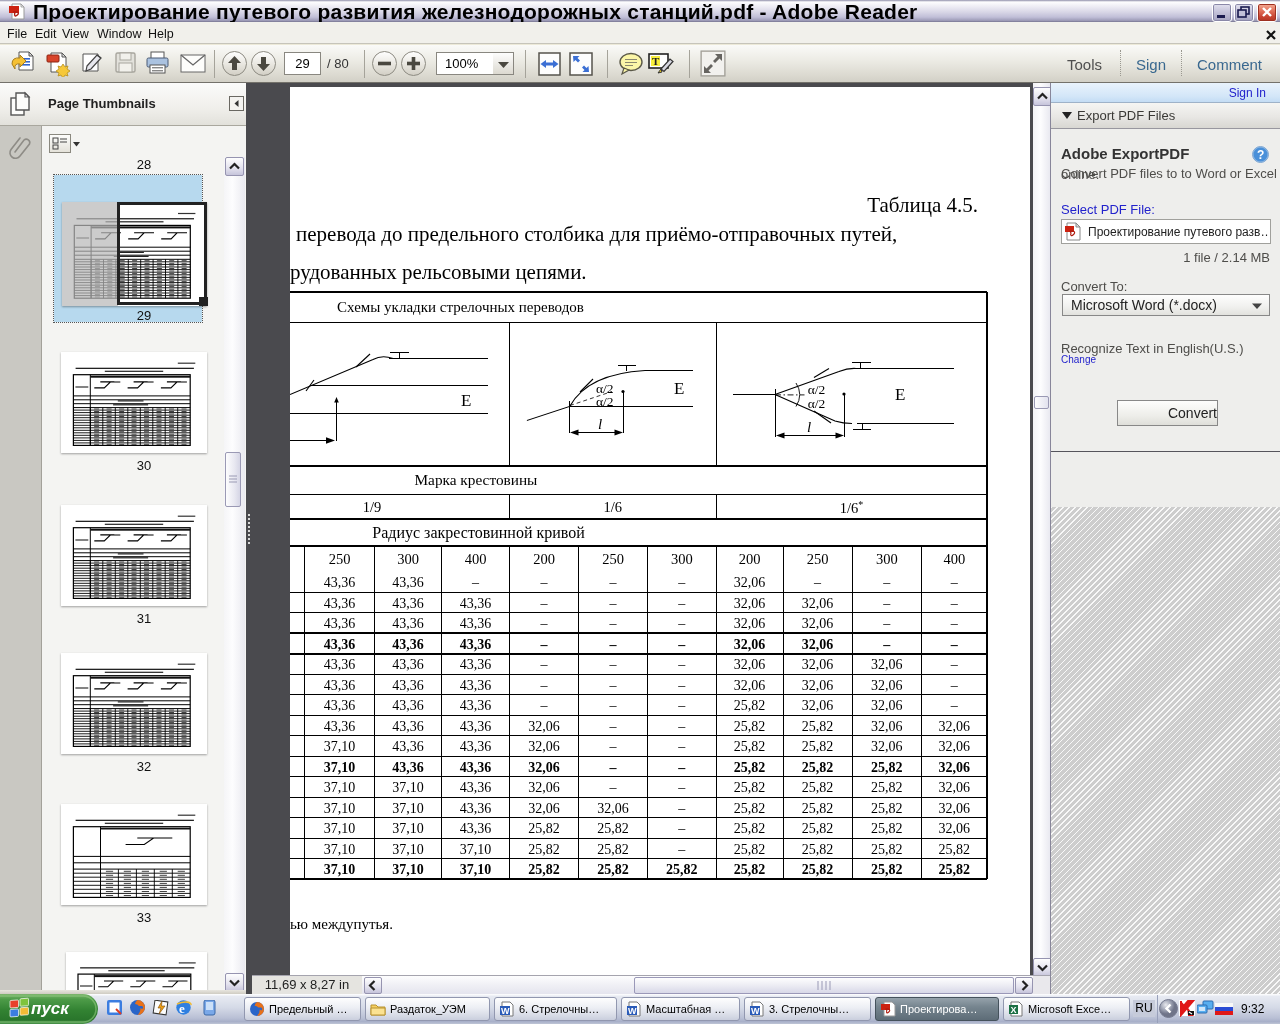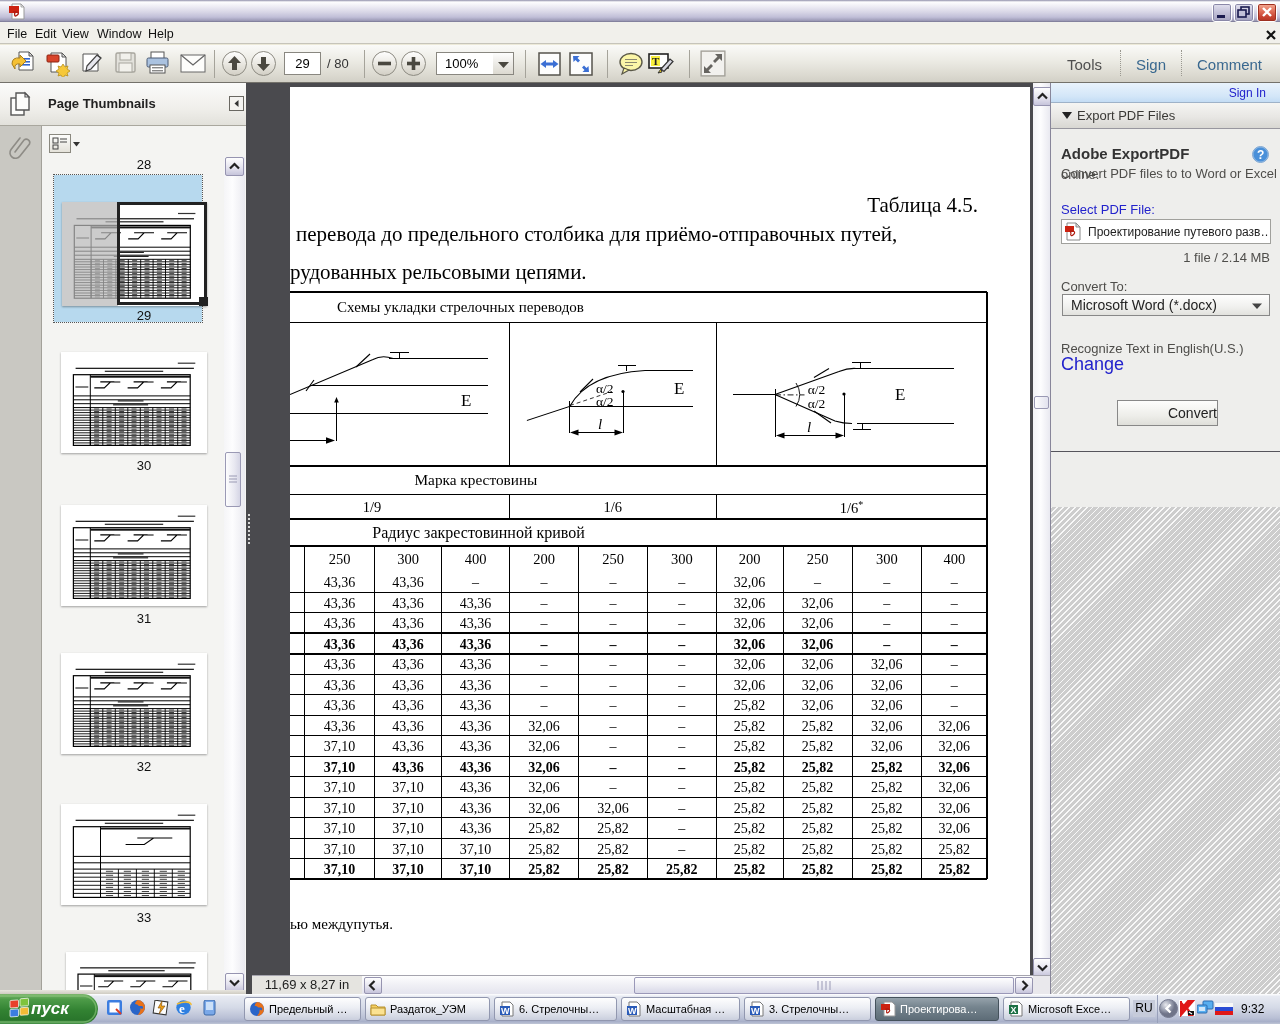--- a/index.html
+++ b/index.html
@@ -79,20 +79,21 @@
 
 </style></head><body>
 <div id="root">
 <div id="titlebar" class="abs"></div>
 <svg class="abs" style="left:8px;top:3px" width="18" height="17">
       <path d="M4,1 h9 l3,3 v12 h-12 z" fill="#fff" stroke="#999"></path>
       <path d="M13,1 l3,3 h-3 z" fill="#e8e8e8" stroke="#999" stroke-width="0.8"></path>
       <rect x="1" y="3" width="10" height="7" fill="#cc2211"></rect>
       <path d="M6,9 C10,8.3 11.5,10 9.3,12 C7.5,13.7 6,13 6.8,10.5 Z" fill="none" stroke="#b01c10" stroke-width="1.4"></path>
     </svg>
+<div id="titletext" class="abs">Проектирование путевого развития железнодорожных станций.pdf - Adobe Reader</div>
 <div class="wbtn abs" style="left:1212px"><svg width="18" height="17">
         <rect x="4" y="11" width="8" height="3" fill="#1a1a4e"></rect>
       </svg></div>
 <div class="wbtn abs" style="left:1234px"><svg width="18" height="17">
         <rect x="6" y="3" width="8" height="7" fill="none" stroke="#1a1a4e" stroke-width="1.6"></rect>
         <rect x="3" y="6" width="8" height="7" fill="#c2c0d8" stroke="#1a1a4e" stroke-width="1.6"></rect>
       </svg></div>
 <div class="wbtn abs" id="btnclose" style="left:1257px"><svg width="18" height="17">
         <path d="M5,4 L13,12 M13,4 L5,12" stroke="#fff" stroke-width="2.4"></path>
       </svg></div>
@@ -1450,21 +1451,21 @@
     </svg>
 <div class="abs" style="left:37px;top:142px;font-size:12px;color:#222;white-space:nowrap;width:181px;overflow:hidden">Проектирование путевого разв…</div>
 <div class="abs rp-txt" style="right:10px;top:167px">1 file / 2.14 MB</div>
 <div class="abs rp-txt" style="left:10px;top:196px">Convert To:</div>
 <div class="abs" style="left:11px;top:211px;width:208px;height:22px;border:1px solid #888;background:linear-gradient(180deg,#fefefe,#f0f0ee 60%,#e2e2de)"></div>
 <div class="abs" style="left:20px;top:214px;font-size:14px;color:#222">Microsoft Word (*.docx)</div>
 <svg class="abs" style="left:200px;top:219px" width="12" height="8">
           <path d="M1,1.5 L11,1.5 L6,7 Z" fill="#444"></path>
         </svg>
 <div class="abs rp-txt" style="left:10px;top:258px">Recognize Text in English(U.S.)</div>
-<div class="abs rp-blue" style="left:10px;top:271px;font-size:18px">Change</div>
+<div class="abs rp-blue" style="left:10px;top:271px;font-size:10px">Change</div>
 <div class="abs" style="left:66px;top:317px;width:101px;height:26px;border:1px solid #888;background:linear-gradient(180deg,#fdfdfc,#eeeeea 60%,#dfdfda);text-align:right;line-height:24px;font-size:14px;color:#222">Convert</div>
 <div class="abs" style="left:0;top:368px;width:230px;height:1px;background:#55545c"></div>
 <div id="rp-hatch" class="abs" style="left:0;top:424px;width:229px;height:487px"></div>
 </div>
     </div>
 <div id="taskbar" class="abs"></div>
 <svg class="abs" style="left:0;top:994px" width="99" height="30">
       <defs>
         <linearGradient id="sg" x1="0" y1="0" x2="0" y2="1">
         <stop offset="0" stop-color="#7eb56e"></stop>

